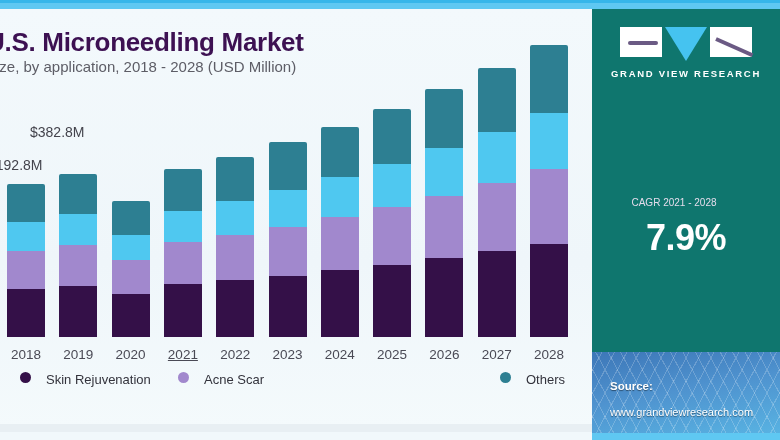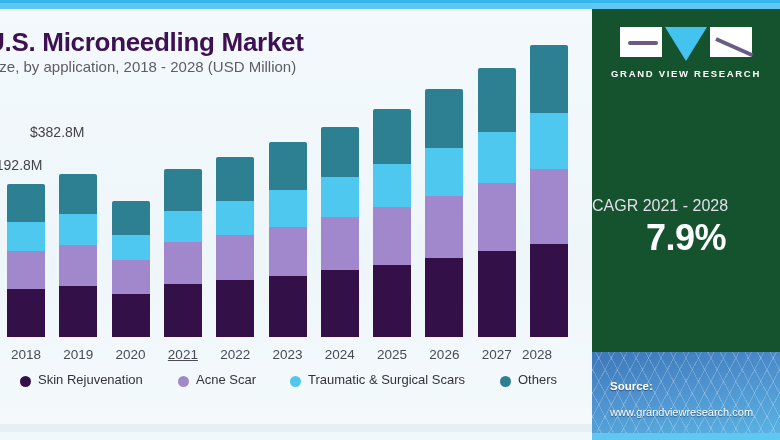--- a/index.html
+++ b/index.html
@@ -58,29 +58,29 @@
   .seg.top{border-radius:2px 2px 0 0;}
   .xlabel{
     position:absolute;bottom:70px;width:54px;text-align:center;
     font-size:13.5px;color:#4a4a55;
   }
   
   .legend{
     position:absolute;left:0;bottom:40px;width:592px;height:20px;
   }
   .lg-item{
-    position:absolute;display:flex;align-items:flex-end;gap:7px;
+    position:absolute;display:flex;align-items:flex-start;gap:15px;
     font-size:13px;color:#33333c;white-space:nowrap;
   }
   .lg-dot{width:11px;height:11px;border-radius:50%;display:block;}
 
   
   .brand-panel{
     position:absolute;left:592px;top:9px;width:188px;height:431px;
-    background:#14532d;overflow:hidden;
+    background:#0f766e;overflow:hidden;
   }
   .logo-wrap{
     position:absolute;left:0;top:18px;width:188px;
     display:flex;flex-direction:column;align-items:center;
   }
   .logo-marks{
     position:relative;width:132px;height:34px;
   }
   .lm-g,.lm-r{
     position:absolute;top:0;width:42px;height:30px;background:#ffffff;
@@ -98,22 +98,22 @@
   .lm-v{
     position:absolute;left:45px;top:0;width:0;height:0;
     border-left:21px solid transparent;border-right:21px solid transparent;
     border-top:34px solid #45c3f0;
   }
   .logo-text{
     margin-top:7px;font-size:9.5px;letter-spacing:1.7px;color:#ffffff;
     font-weight:bold;
   }
   .cagr-label{
-    position:absolute;left:0;top:188px;width:164px;
-    font-size:16px;color:#e4dcec;
+    position:absolute;left:0;top:188px;width:164px;text-align:center;
+    font-size:10px;color:#e4dcec;
   }
   .cagr-value{
     position:absolute;left:0;top:208px;width:188px;text-align:center;
     font-size:36px;font-weight:bold;color:#ffffff;letter-spacing:-0.5px;
   }
   
   .mesh{
     position:absolute;left:0;bottom:0;width:188px;height:88px;
     background:
       repeating-linear-gradient(62deg, rgba(255,255,255,.20) 0 1px, transparent 1px 11px),
@@ -222,35 +222,31 @@
           <div class="seg" style="height: 68.4529px; background: rgb(161, 136, 205);"></div>
           <div class="seg" style="height: 85.6059px; background: rgb(52, 16, 72);"></div>
         </div>
         <div class="xlabel" style="left: 469.7px;">2027</div>
         <div class="bar-group" style="left: 530px;">
           <div class="seg top" style="height: 68.2941px; background: rgb(45, 127, 146);"></div>
           <div class="seg" style="height: 55.9853px; background: rgb(79, 200, 240);"></div>
           <div class="seg" style="height: 74.6471px; background: rgb(161, 136, 205);"></div>
           <div class="seg" style="height: 93.3088px; background: rgb(52, 16, 72);"></div>
         </div>
-        <div class="xlabel" style="left: 510px;">2028</div>
+        <div class="xlabel" style="left: 522px;">2028</div>
       </div>
 
     <div class="legend" id="legend">
         <div class="lg-item" style="left: 20px;">
           <span class="lg-dot" style="background: rgb(52, 16, 72);"></span>
           <span>Skin Rejuvenation</span>
         </div>
         <div class="lg-item" style="left: 178px;">
           <span class="lg-dot" style="background: rgb(161, 136, 205);"></span>
           <span>Acne Scar</span>
-        </div>
-        <div class="lg-item" style="left: 290px;">
-          <span class="lg-dot" style="background: rgb(79, 200, 240);"></span>
-          <span>Traumatic &amp; Surgical Scars</span>
         </div>
         <div class="lg-item" style="left: 500px;">
           <span class="lg-dot" style="background: rgb(45, 127, 146);"></span>
           <span>Others</span>
         </div>
       </div>
 
     <div class="panel-base"></div>
   </div>
 

